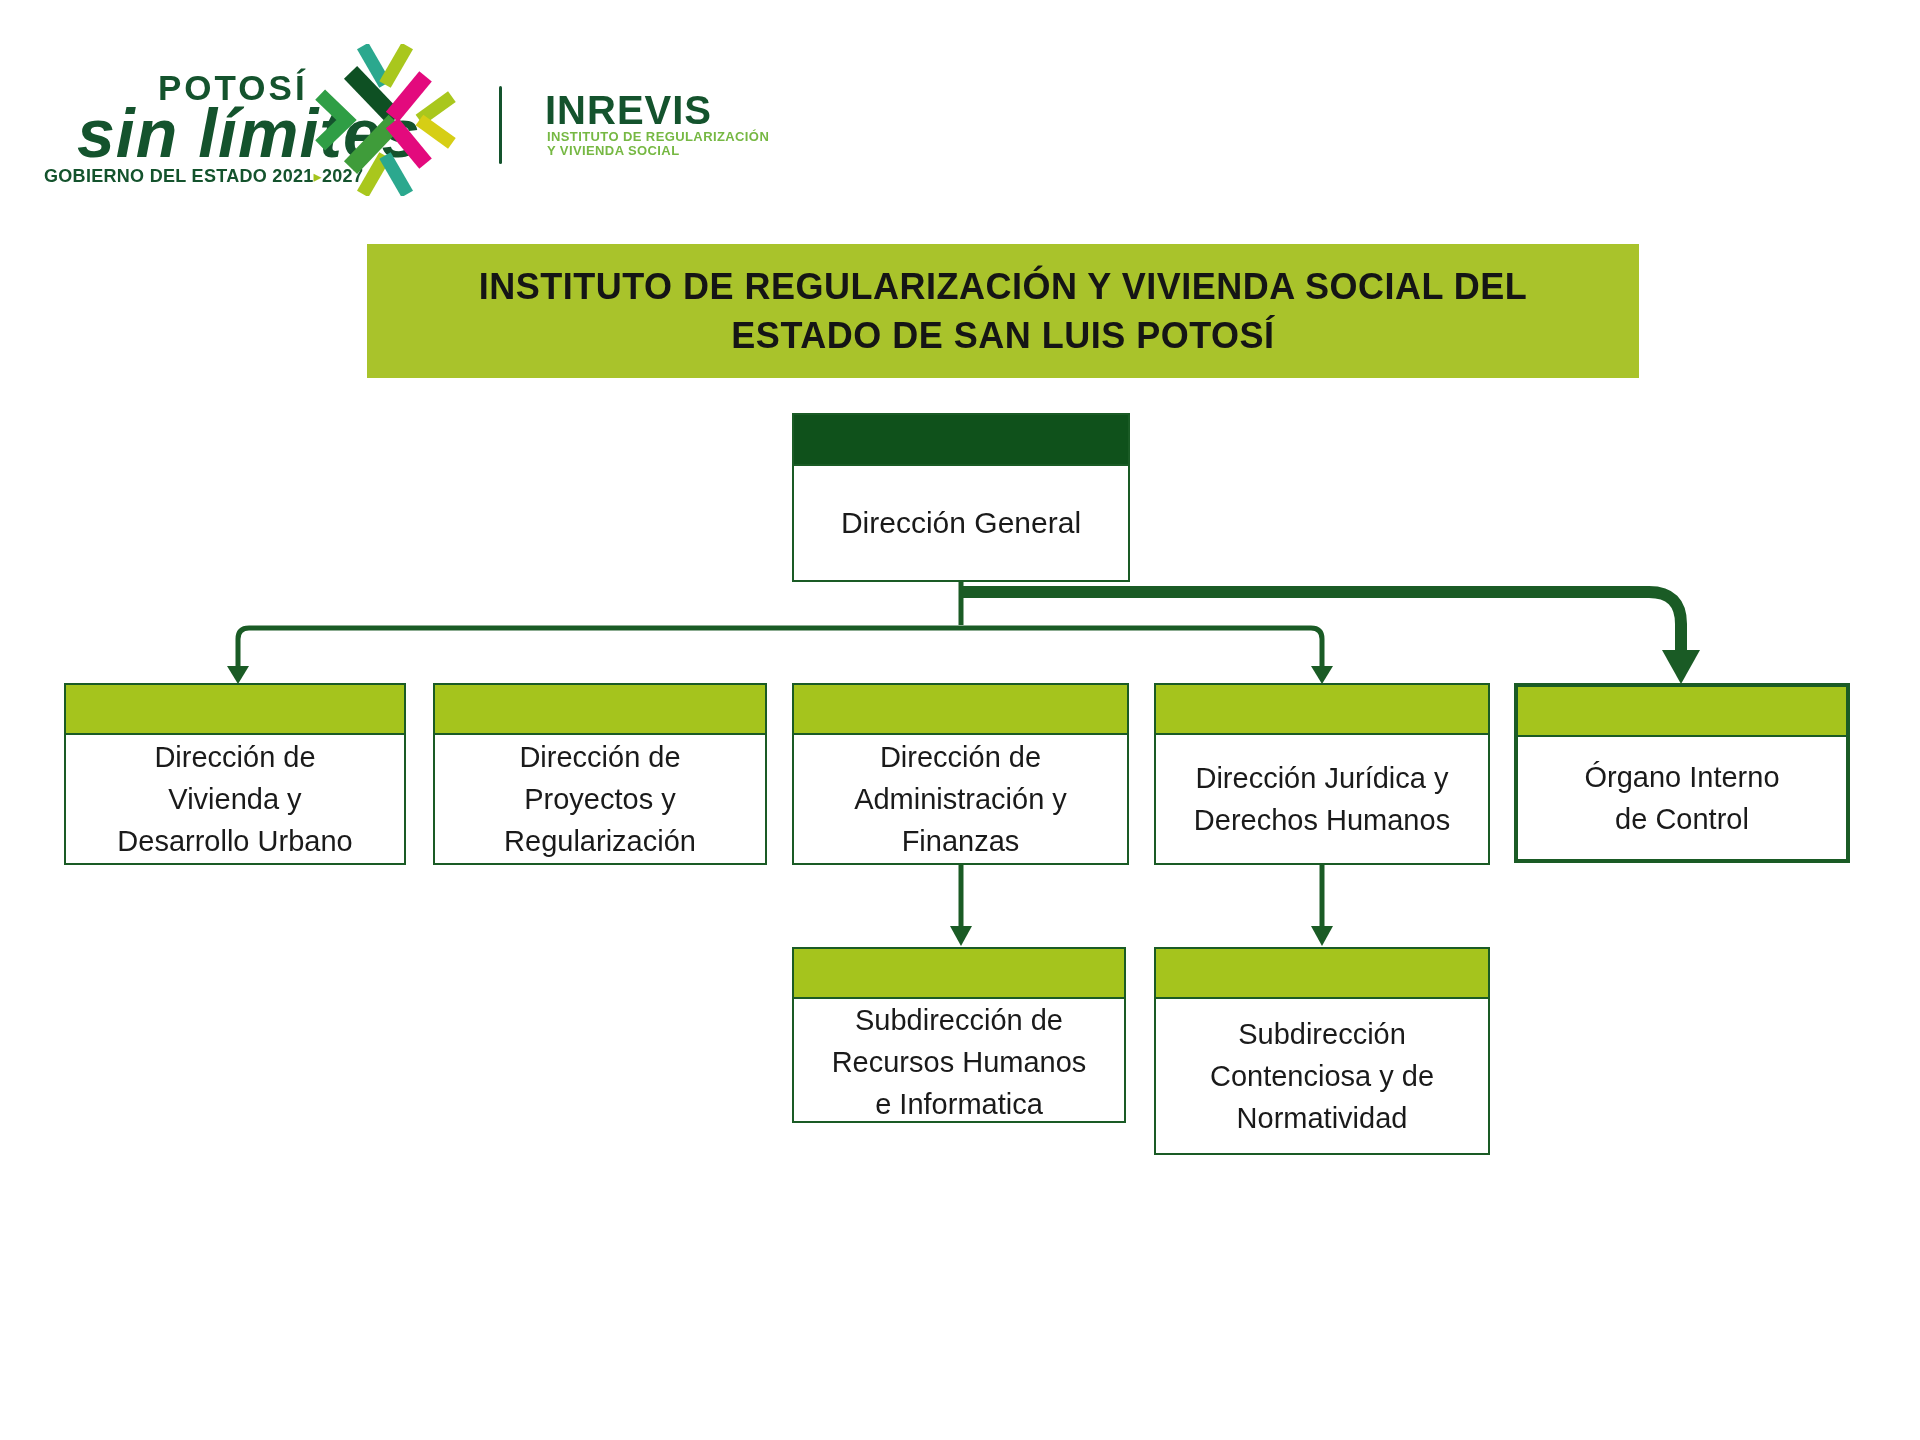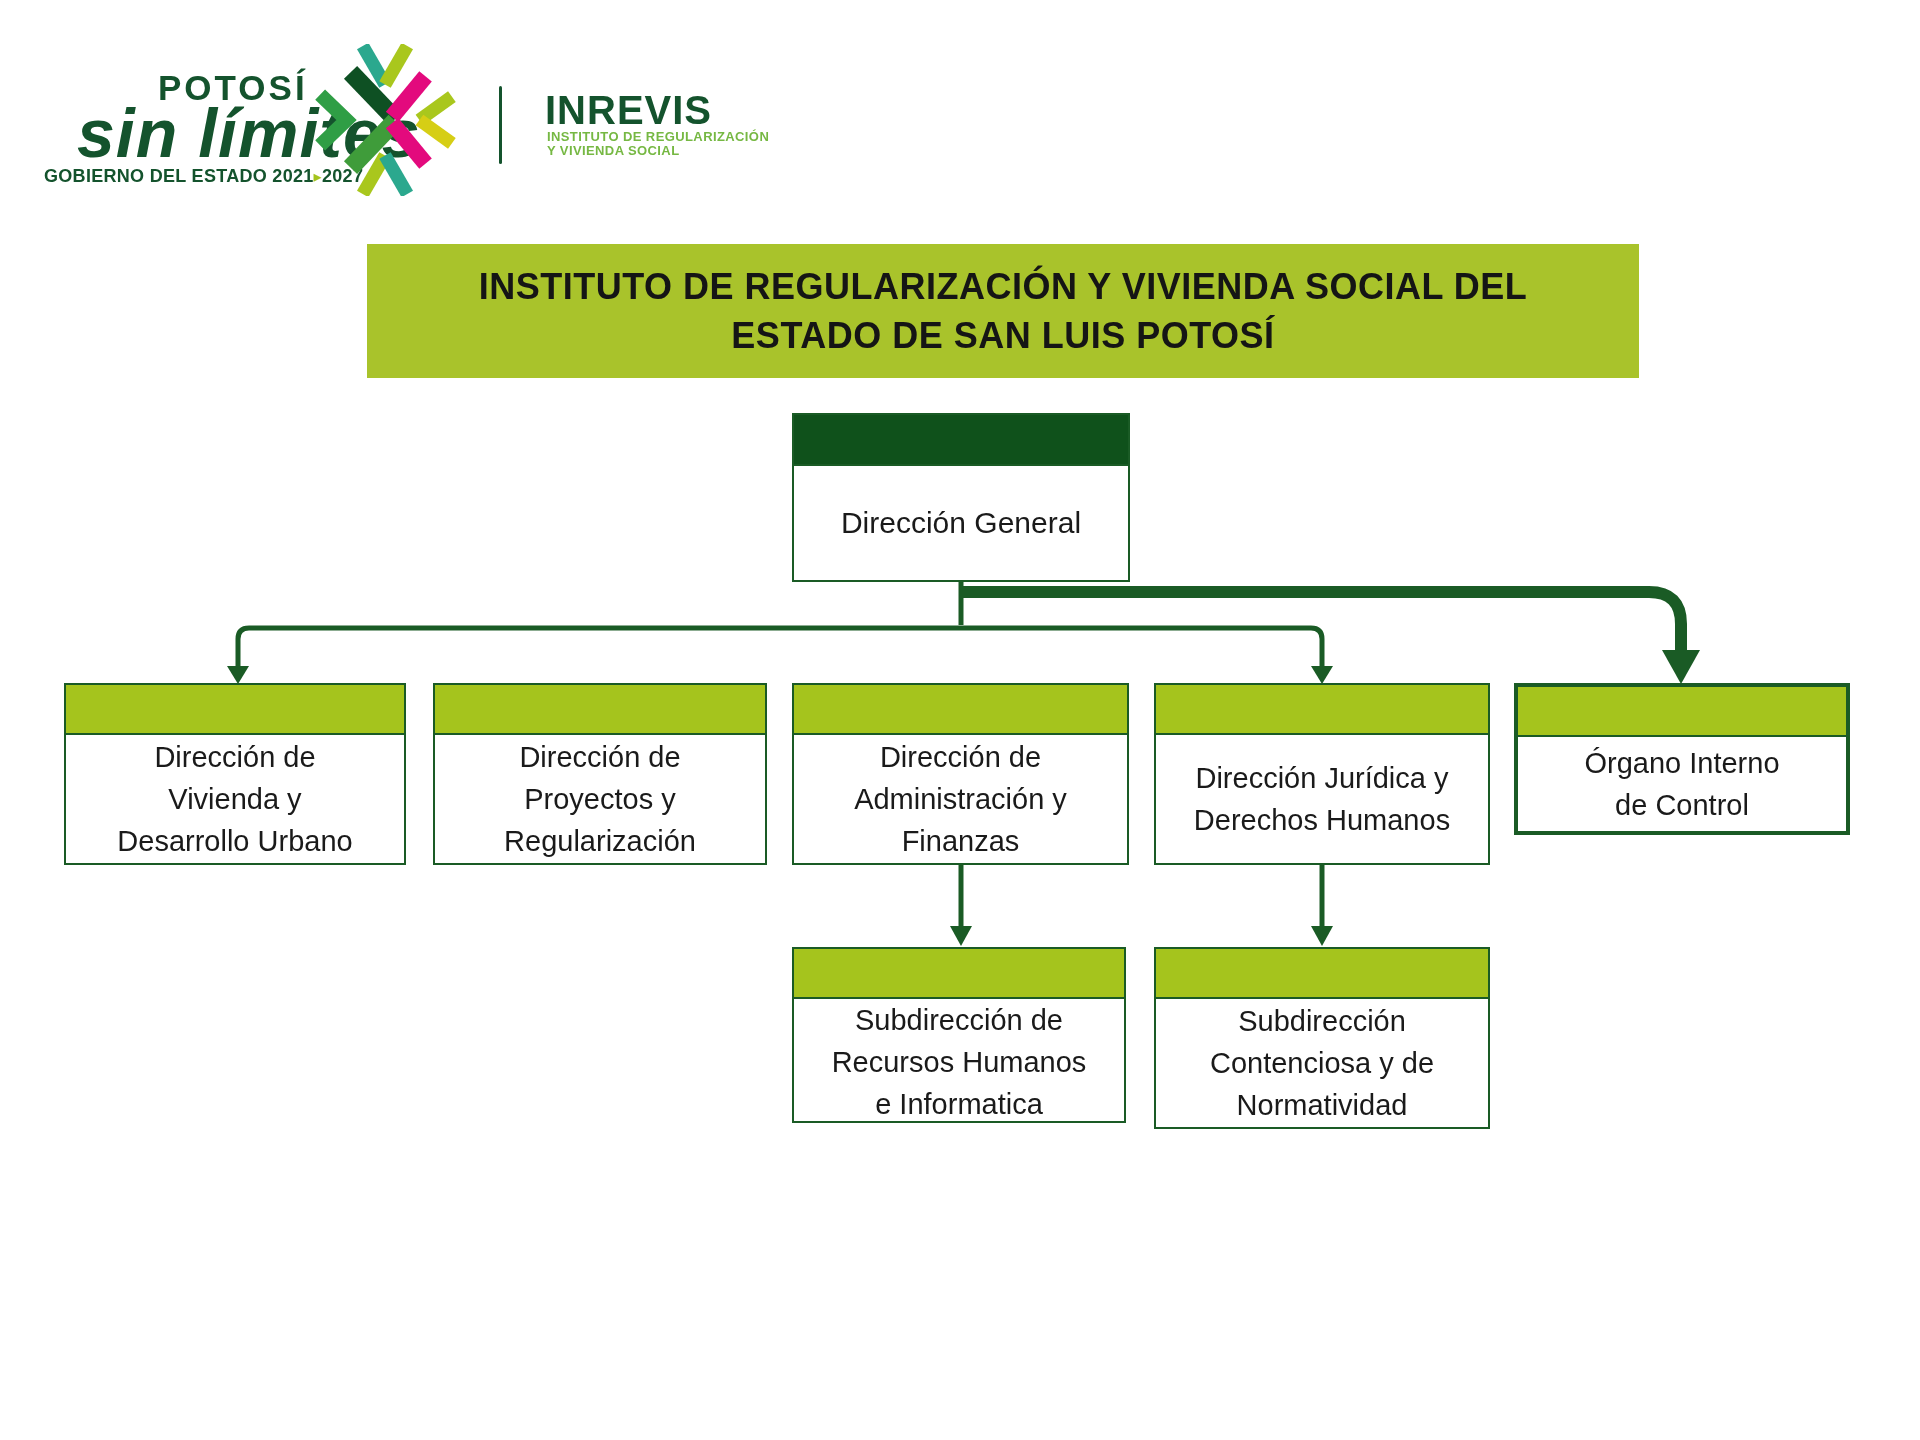--- a/index.html
+++ b/index.html
@@ -135,33 +135,33 @@
 Administración y
 Finanzas</div>
   </div>
 
   <div class="node" style="left:1154px;top:683px;width:336px;height:182px;">
     <div class="node-header"></div>
     <div class="node-body">Dirección Jurídica y
 Derechos Humanos</div>
   </div>
 
-  <div class="node thick" style="left:1514px;top:683px;width:336px;height:152px;">
+  <div class="node thick" style="left:1514px;top:683px;width:336px;height:180px;">
     <div class="node-header"></div>
     <div class="node-body">Órgano Interno
 de Control</div>
   </div>
 
   <div class="node" style="left:792px;top:947px;width:334px;height:176px;">
     <div class="node-header"></div>
     <div class="node-body">Subdirección de
 Recursos Humanos
 e Informatica</div>
   </div>
 
-  <div class="node" style="left:1154px;top:947px;width:336px;height:182px;">
+  <div class="node" style="left:1154px;top:947px;width:336px;height:208px;">
     <div class="node-header"></div>
     <div class="node-body">Subdirección
 Contenciosa y de
 Normatividad</div>
   </div>
 
 </div>
 
 </body></html>

